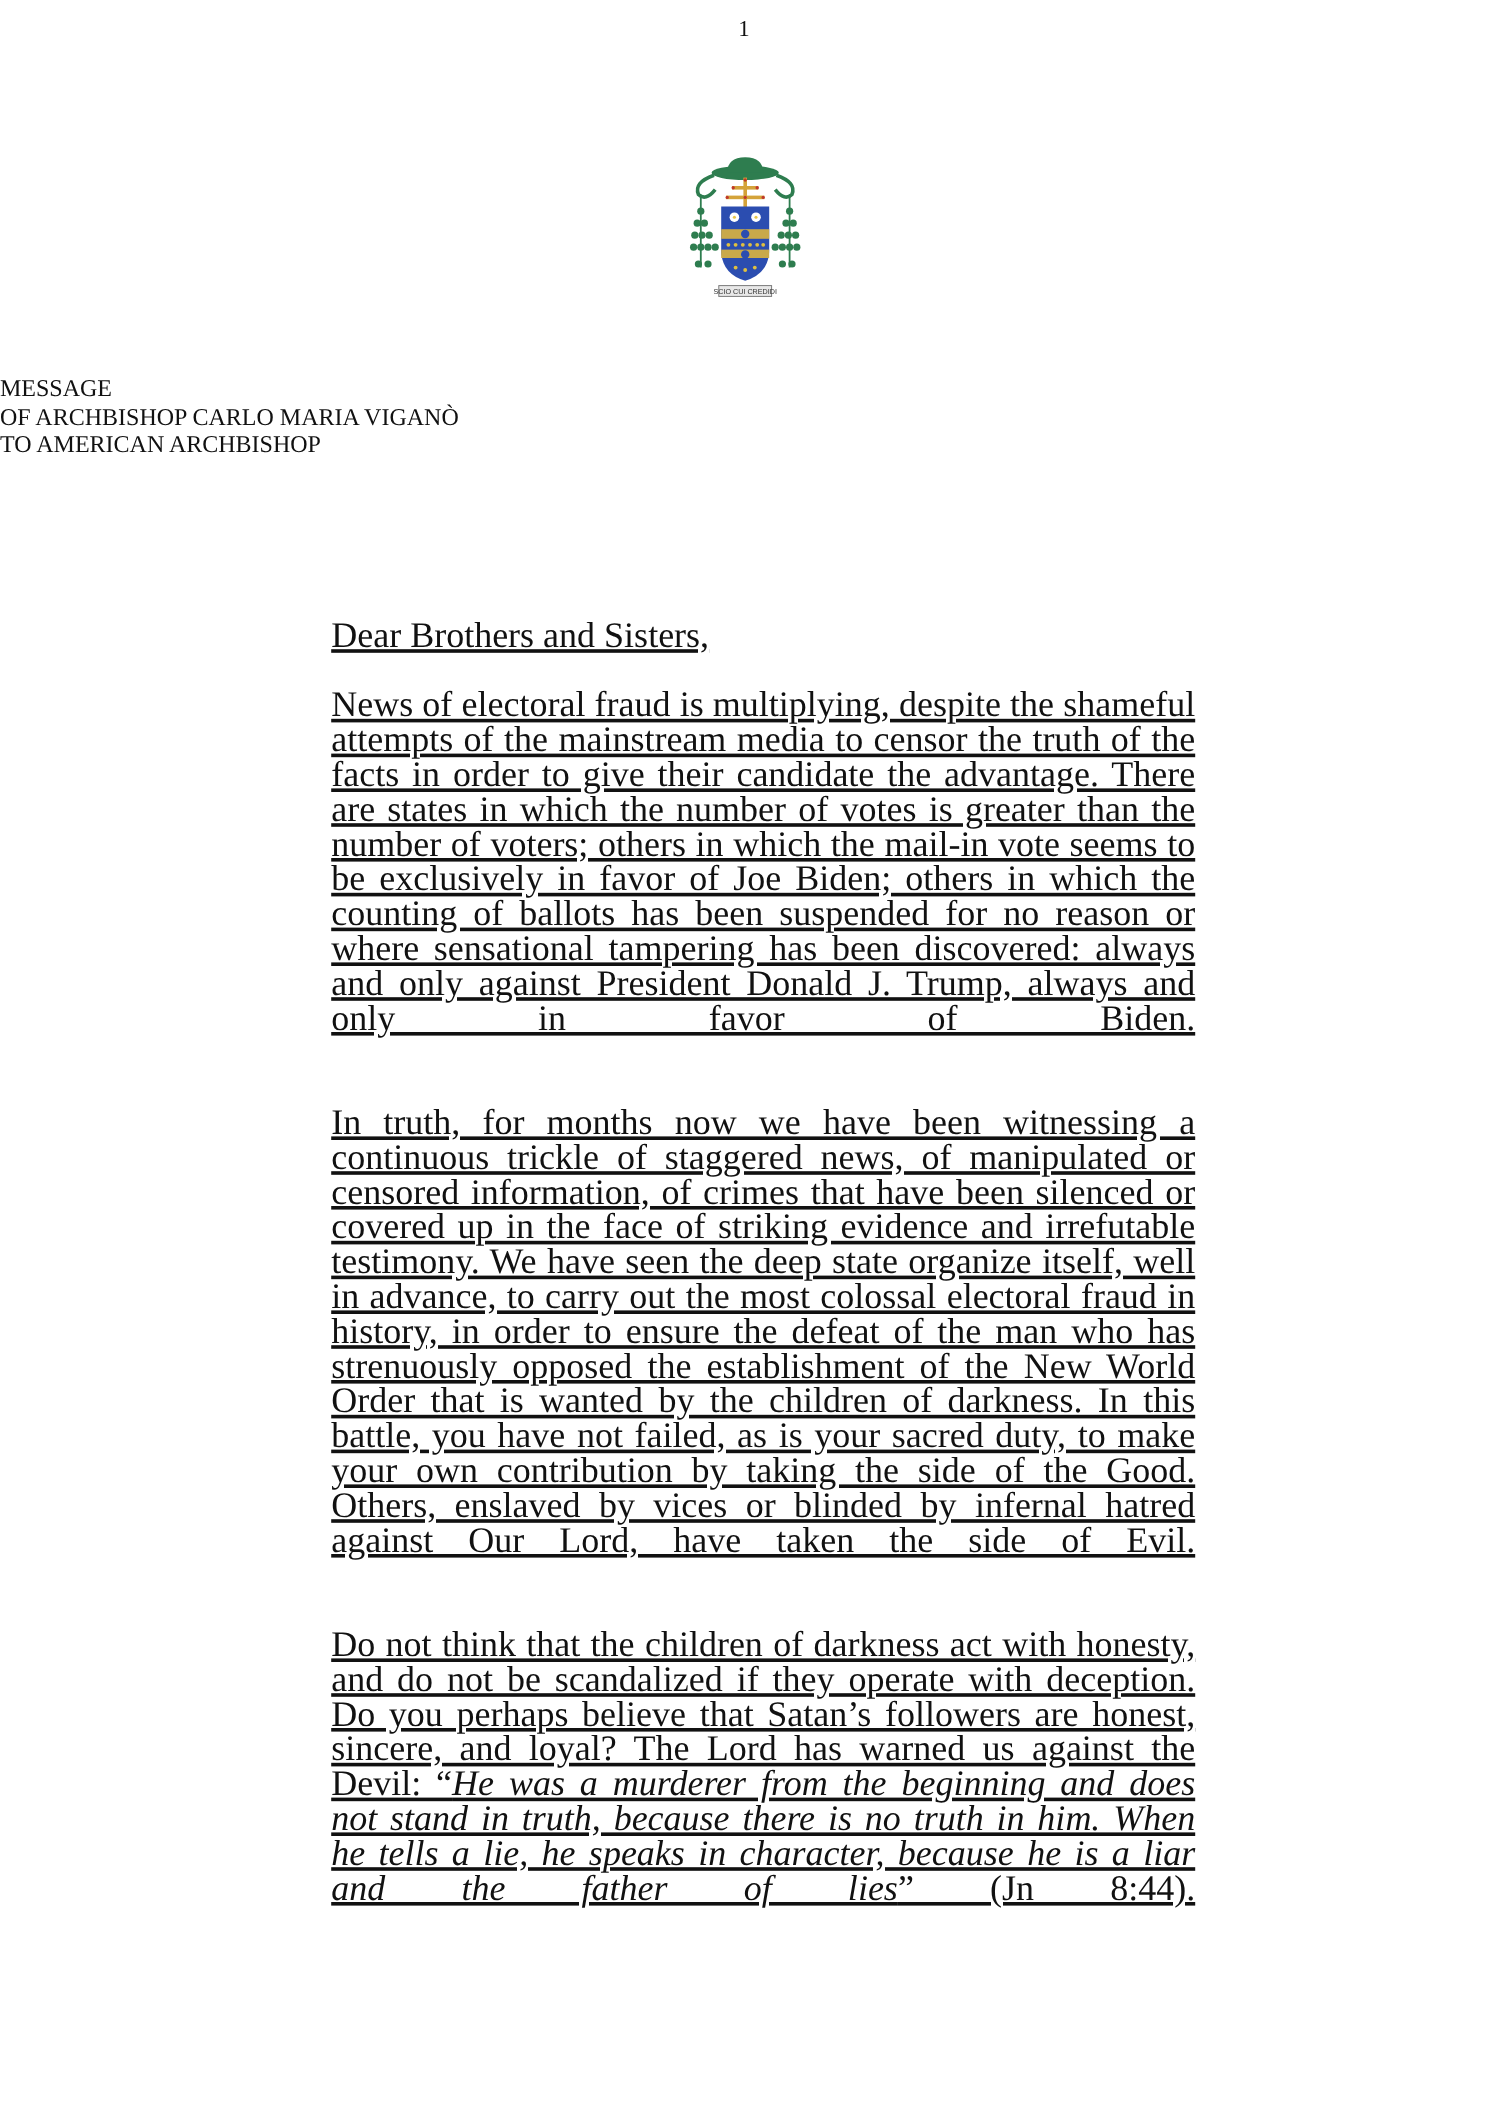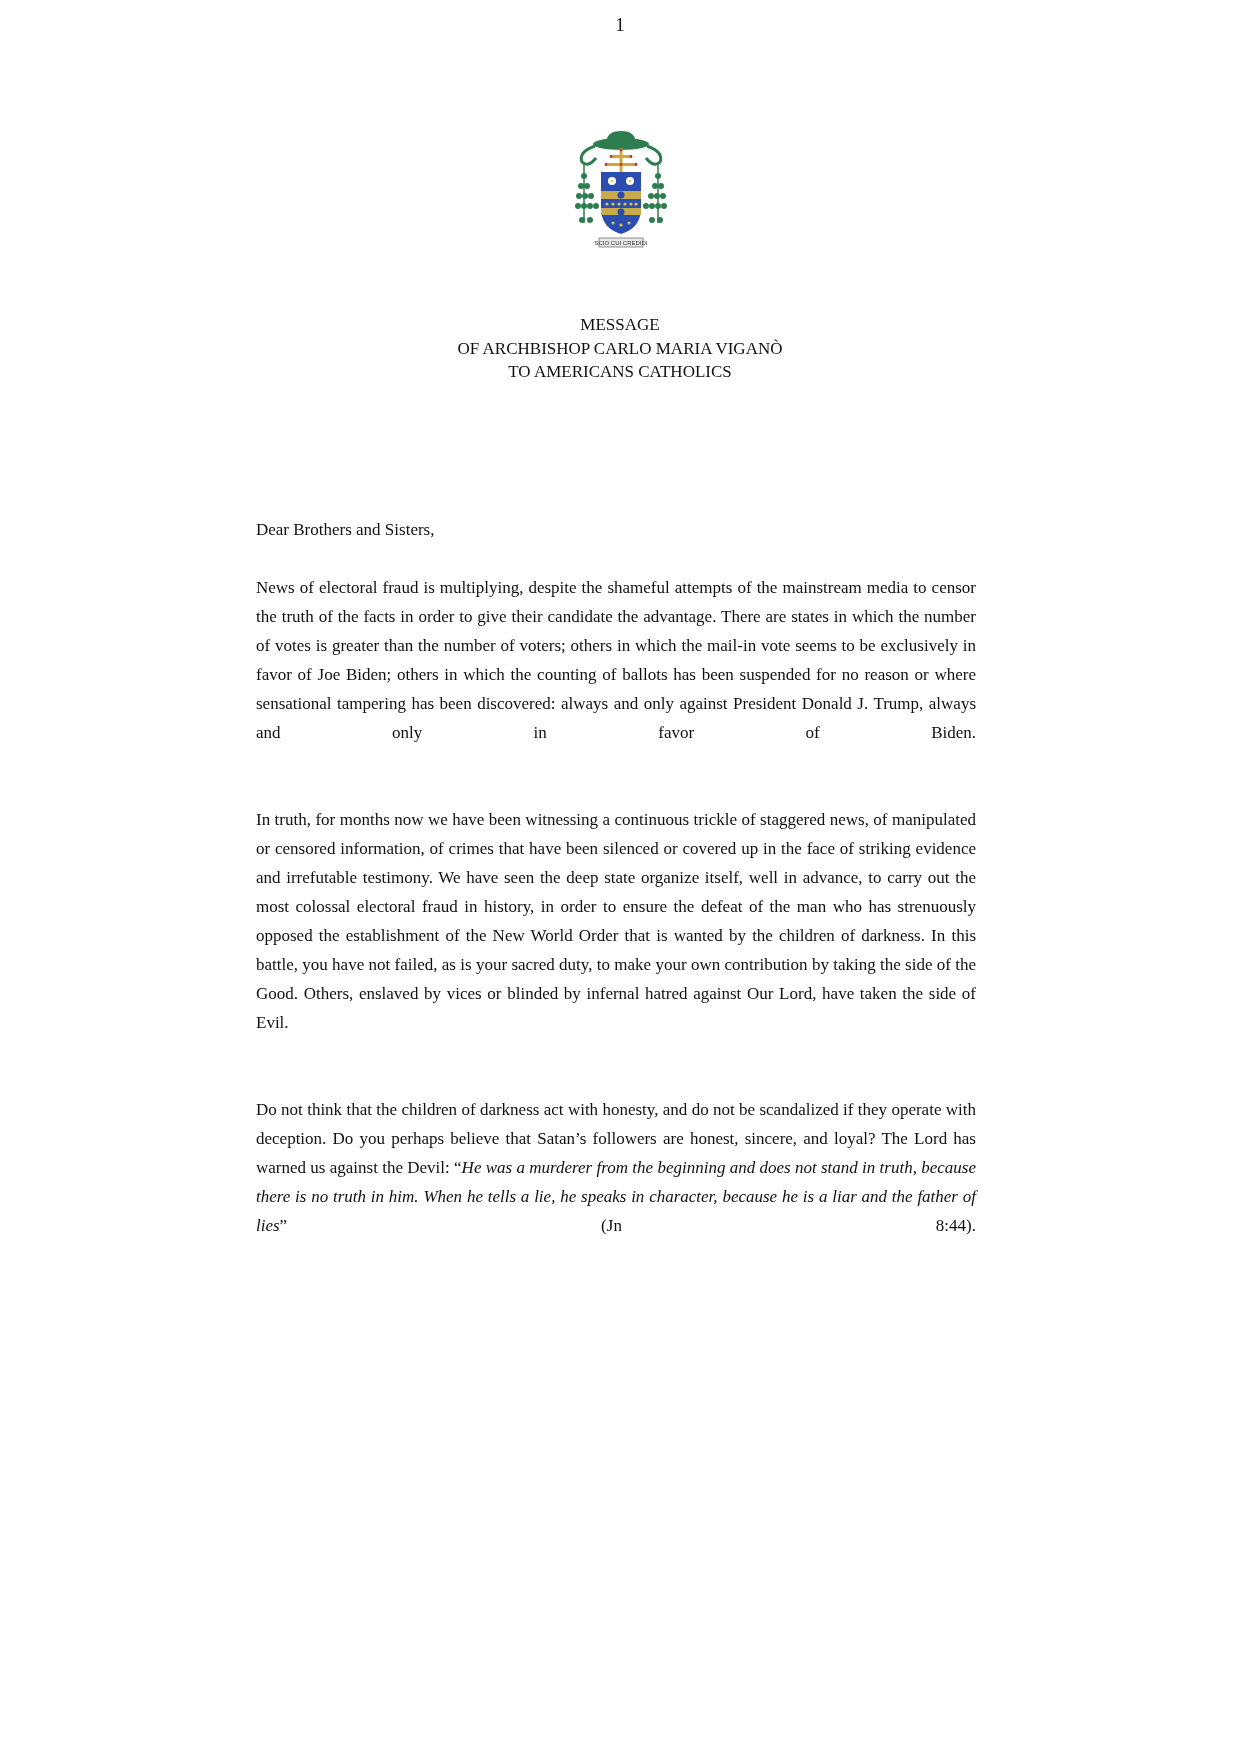--- a/index.html
+++ b/index.html
@@ -1,24 +1,24 @@
 <!DOCTYPE html>
 <html><head>
 <meta charset="utf-8">
 <style>
   html, body { margin: 0; padding: 0; background: #ffffff; }
   body { width: 1240px; height: 1755px; position: relative; overflow: hidden;
          font-family: "Liberation Serif", "DejaVu Serif", serif; color: #111111; }
   .page-number { position: absolute; top: 13px; left: 0; width: 1240px; text-align: center;
                  font-size: 19px; line-height: 24px; }
   .crest { position: absolute; left: 570px; top: 128px; width: 102px; height: 140px; }
-  .title-block { position: absolute; top: 313px; left: 0; width: 1240px; text-align: center;
-                 font-size: 17px; line-height: 23.5px; }
+  .title-block { position: absolute; top: 313px; left: 0; width: 1240px; text-align: left;
+                 font-size: 20px; line-height: 23.5px; }
   .title-line { display: block; }
-  .body { position: absolute; left: 256px; top: 515px; width: 720px; font-size: 17px; line-height: 29px; }
+  .body { position: absolute; left: 276px; top: 515px; width: 720px; font-size: 30px; line-height: 29px; text-decoration: underline; }
   .salutation { margin: 0 0 29px 0; }
   .para { margin: 0 0 29px 0; text-align: justify; }
   .para:after { content: ""; display: inline-block; width: 100%; height: 0; }
   .para span { }
   .quote { font-style: italic; }
 </style>
 </head>
 <body>
 
 <div class="page-number">1</div>
@@ -98,21 +98,21 @@
   </g>
   <circle cx="51" cy="84" r="3.5" fill="#2b4db0"></circle>
 
   <rect x="29" y="110" width="44" height="9" fill="#e8e8e8" stroke="#777" stroke-width="0.8"></rect>
   <text x="51" y="117" font-size="6" text-anchor="middle" fill="#333" font-family="Liberation Sans, sans-serif">SCIO CUI CREDIDI</text>
 </svg>
 
 <div class="title-block">
   <span class="title-line">MESSAGE</span>
   <span class="title-line">OF ARCHBISHOP CARLO MARIA VIGANÒ</span>
-  <span class="title-line">TO AMERICANS CATHOLICS</span>
+  <span class="title-line">TO AMERICAN ARCHBISHOP</span>
 </div>
 
 <div class="body">
   <p class="salutation">Dear Brothers and Sisters,</p>
   <p class="para">News of electoral fraud is multiplying, despite the shameful attempts of the mainstream media to censor the truth of the facts in order to give their candidate the advantage. There are states in which the number of votes is greater than the number of voters; others in which the mail-in vote seems to be exclusively in favor of Joe Biden; others in which the counting of ballots has been suspended for no reason or where sensational tampering has been discovered: always and only against President Donald J. Trump, always and only in favor of Biden.</p>
   <p class="para">In truth, for months now we have been witnessing a continuous trickle of staggered news, of manipulated or censored information, of crimes that have been silenced or covered up in the face of striking evidence and irrefutable testimony. We have seen the deep state organize itself, well in advance, to carry out the most colossal electoral fraud in history, in order to ensure the defeat of the man who has strenuously opposed the establishment of the New World Order that is wanted by the children of darkness. In this battle, you have not failed, as is your sacred duty, to make your own contribution by taking the side of the Good. Others, enslaved by vices or blinded by infernal hatred against Our Lord, have taken the side of Evil.</p>
   <p class="para"><span>Do not think that the children of darkness act with honesty, and do not be scandalized if they operate with deception. Do you perhaps believe that Satan’s followers are honest, sincere, and loyal? The Lord has warned us against the Devil: “</span><span class="quote">He was a murderer from the beginning and does not stand in truth, because there is no truth in him. When he tells a lie, he speaks in character, because he is a liar and the father of lies</span><span>” (Jn 8:44).</span></p>
 </div>
 
 </body></html>

